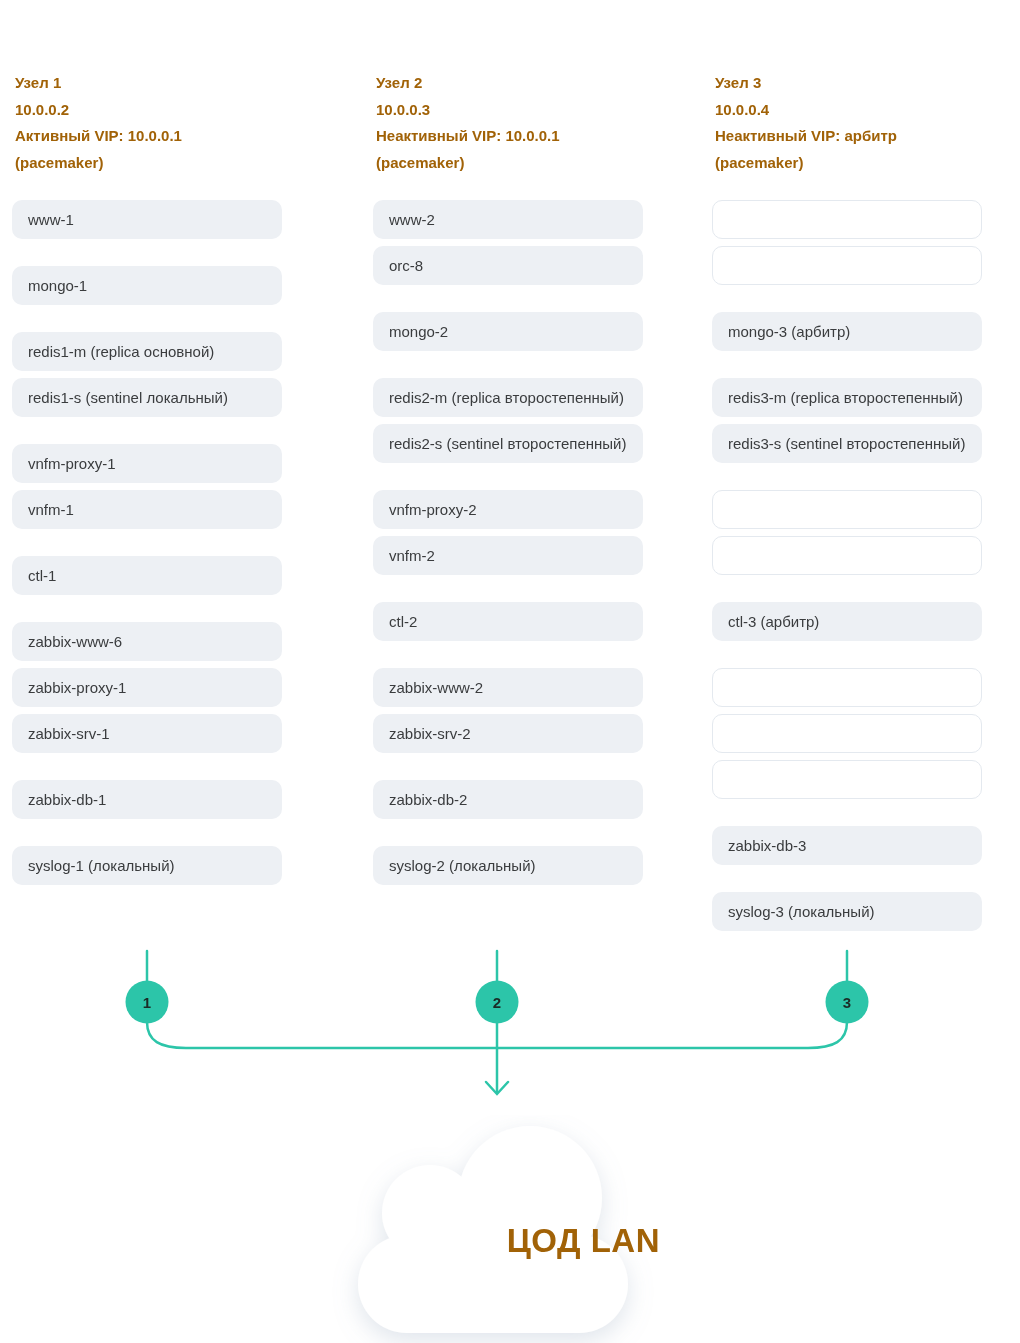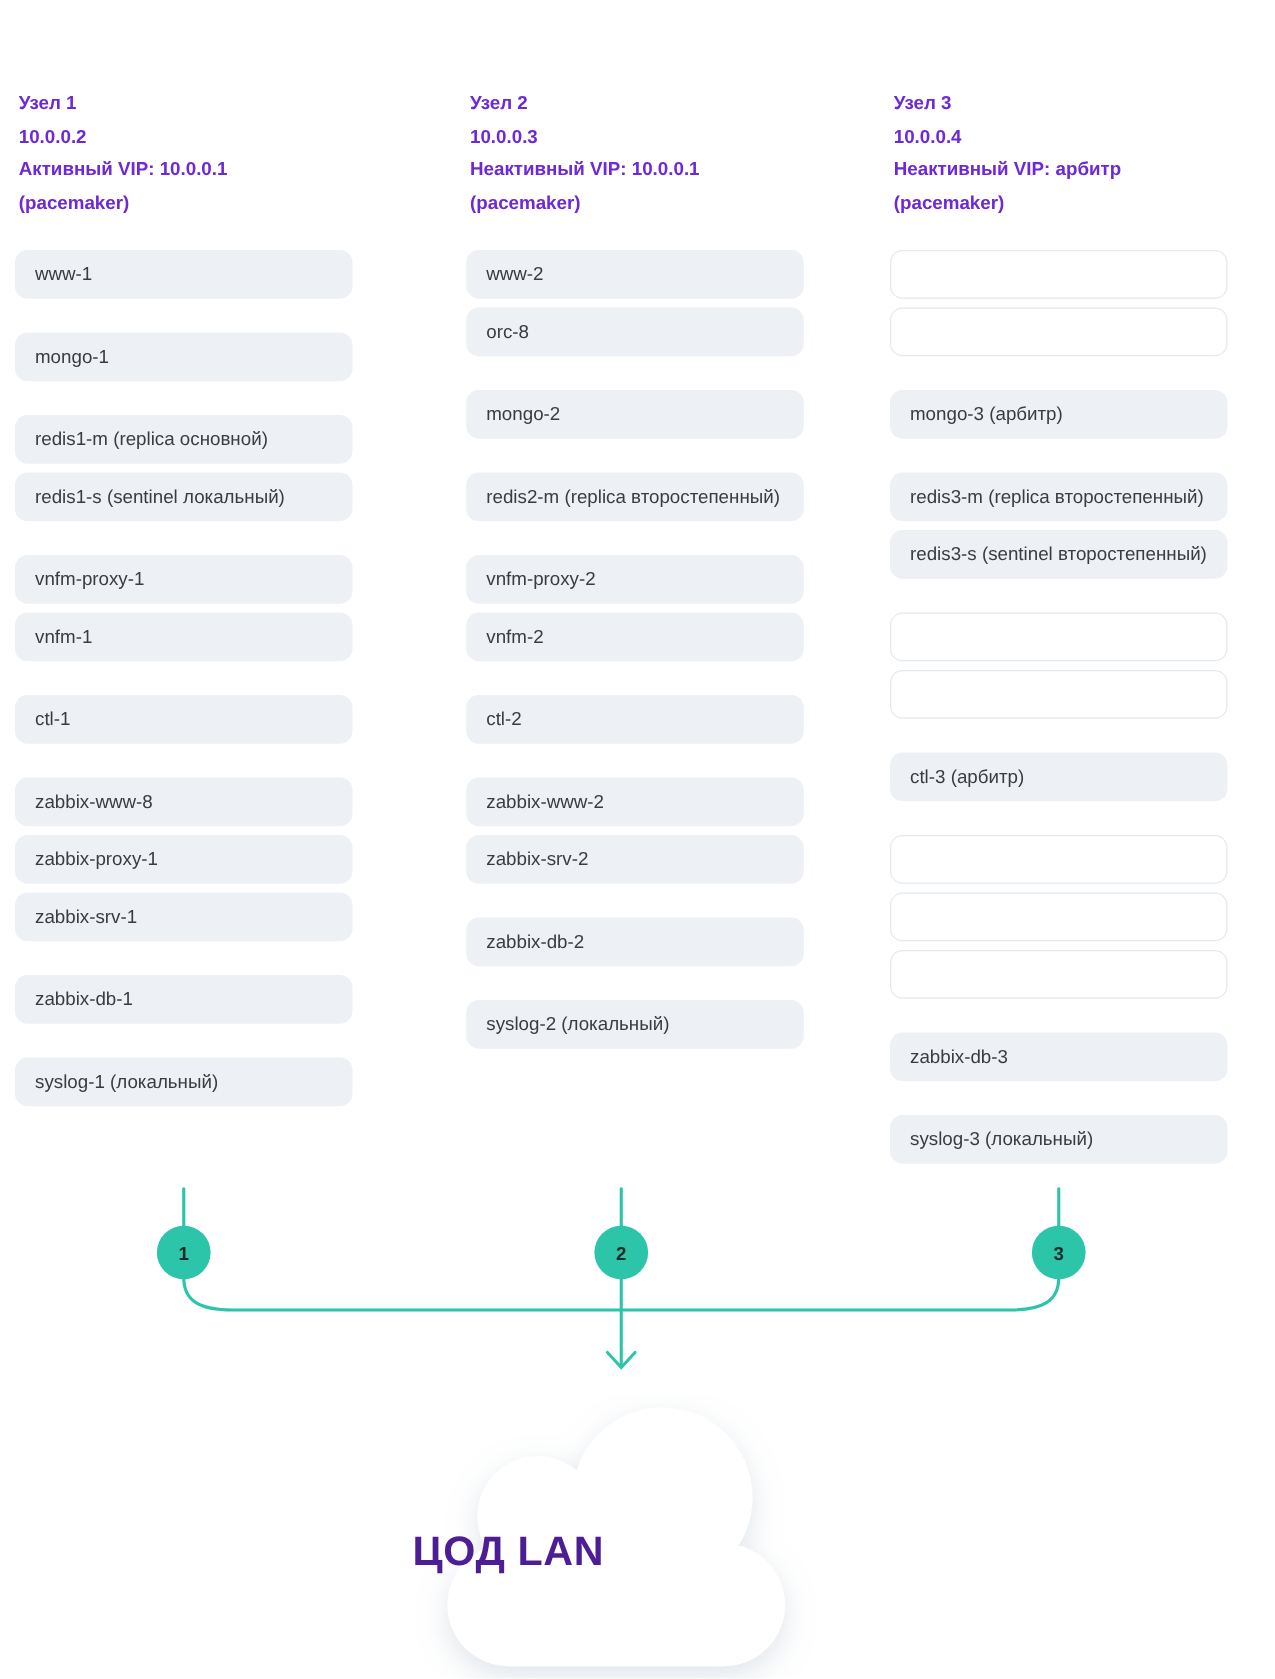--- a/index.html
+++ b/index.html
@@ -1,35 +1,35 @@
 <!DOCTYPE html>
 <html><head>
 <meta charset="utf-8">
 <style>
   html,body{margin:0;padding:0;background:#ffffff;}
   .stage{
     position:relative;width:1020px;height:1343px;background:#ffffff;overflow:hidden;
     font-family:"Liberation Sans", sans-serif;
   }
   .node-col{position:absolute;top:70px;width:270px;}
-  .node-header{color:#6d28d9;font-size:15px;font-weight:700;line-height:26.5px;padding-left:3px;}
+  .node-header{color:#a16207;font-size:15px;font-weight:700;line-height:26.5px;padding-left:3px;}
   .boxes{margin-top:24px;}
   .box{
     height:39px;line-height:39px;border-radius:10px;background:#edf0f4;
     color:#3a3c3e;font-size:15px;padding-left:16px;margin-top:7px;
     white-space:nowrap;overflow:hidden;box-sizing:border-box;
   }
   .box:first-child{margin-top:0;}
   .box.new-group{margin-top:27px;}
   .box.empty{background:#ffffff;border:1px solid #e4e9ef;line-height:37px;}
   .connectors{position:absolute;left:0;top:929px;}
   .cloud-wrap{position:absolute;left:330px;top:1115px;width:330px;height:228px;}
   .cloud-label{
-    position:absolute;left:330px;top:1222px;width:330px;text-align:left;
-    color:#4c1d95;font-size:33px;font-weight:700;letter-spacing:0.5px;
+    position:absolute;left:330px;top:1222px;width:330px;text-align:right;
+    color:#a16207;font-size:33px;font-weight:700;letter-spacing:0.5px;
   }
 </style>
 </head>
 <body>
 
 <div class="stage">
 
   <section class="node-col" style="left:12px">
     <header class="node-header">
       <div>Узел 1</div>
@@ -38,40 +38,41 @@
       <div>(pacemaker)</div>
     </header>
     <div class="boxes">
       <div class="box">www-1</div>
       <div class="box new-group">mongo-1</div>
       <div class="box new-group">redis1-m (replica основной)</div>
       <div class="box">redis1-s (sentinel локальный)</div>
       <div class="box new-group">vnfm-proxy-1</div>
       <div class="box">vnfm-1</div>
       <div class="box new-group">ctl-1</div>
-      <div class="box new-group">zabbix-www-8</div>
+      <div class="box new-group">zabbix-www-6</div>
       <div class="box">zabbix-proxy-1</div>
       <div class="box">zabbix-srv-1</div>
       <div class="box new-group">zabbix-db-1</div>
       <div class="box new-group">syslog-1 (локальный)</div>
     </div>
   </section>
 
   <section class="node-col" style="left:373px">
     <header class="node-header">
       <div>Узел 2</div>
       <div>10.0.0.3</div>
       <div>Неактивный VIP: 10.0.0.1</div>
       <div>(pacemaker)</div>
     </header>
     <div class="boxes">
       <div class="box">www-2</div>
       <div class="box">orc-8</div>
       <div class="box new-group">mongo-2</div>
       <div class="box new-group">redis2-m (replica второстепенный)</div>
+      <div class="box">redis2-s (sentinel второстепенный)</div>
       <div class="box new-group">vnfm-proxy-2</div>
       <div class="box">vnfm-2</div>
       <div class="box new-group">ctl-2</div>
       <div class="box new-group">zabbix-www-2</div>
       <div class="box">zabbix-srv-2</div>
       <div class="box new-group">zabbix-db-2</div>
       <div class="box new-group">syslog-2 (локальный)</div>
     </div>
   </section>
 

